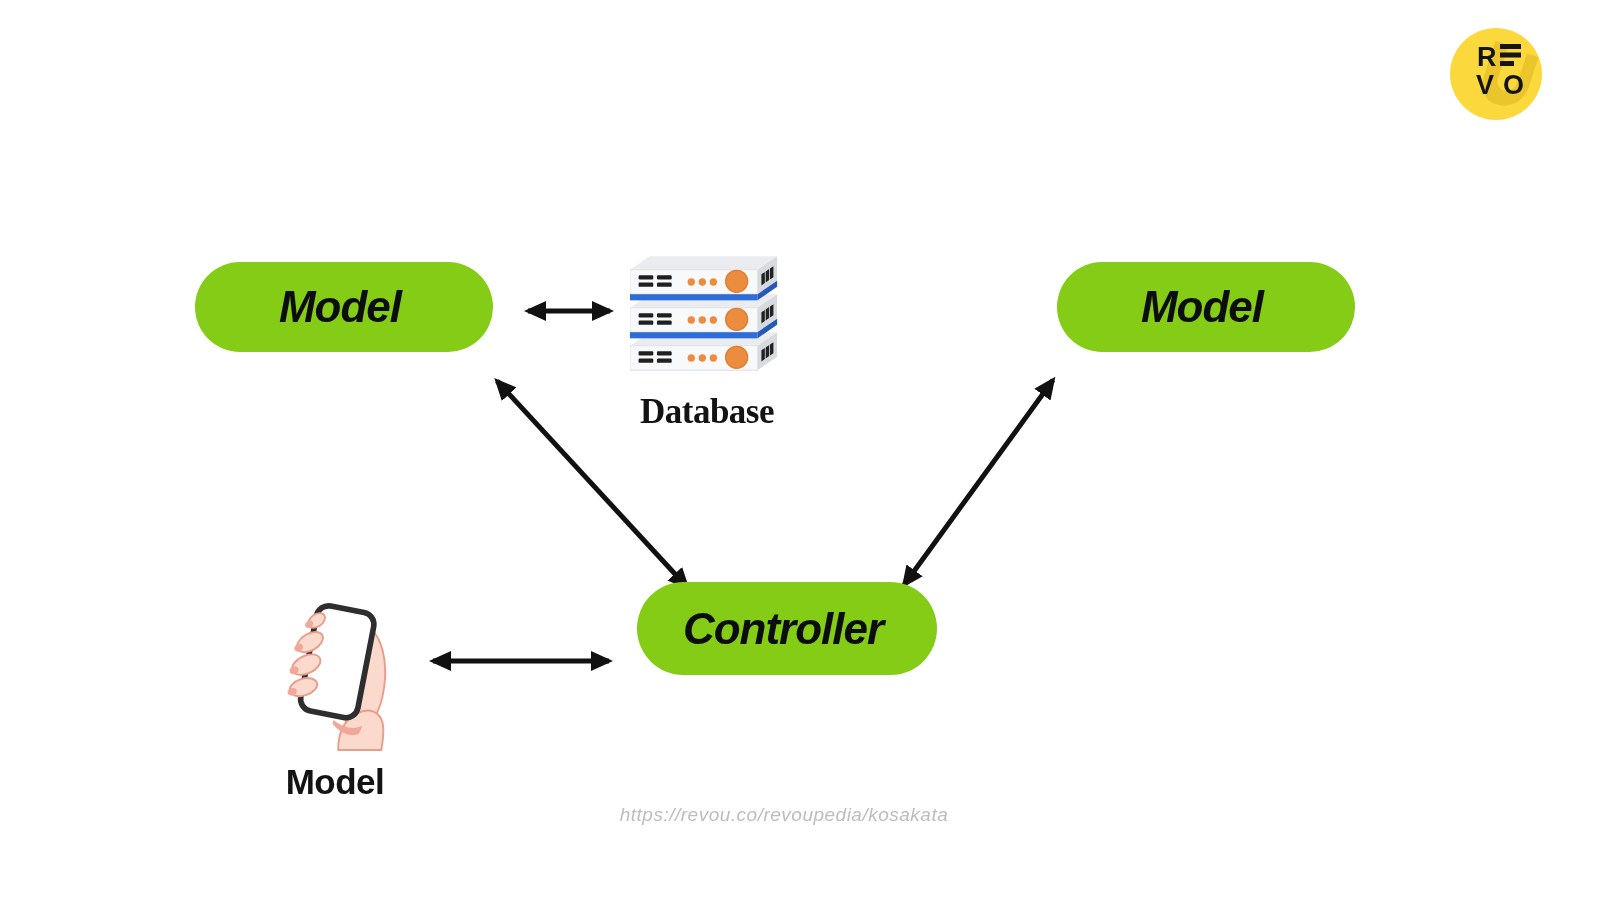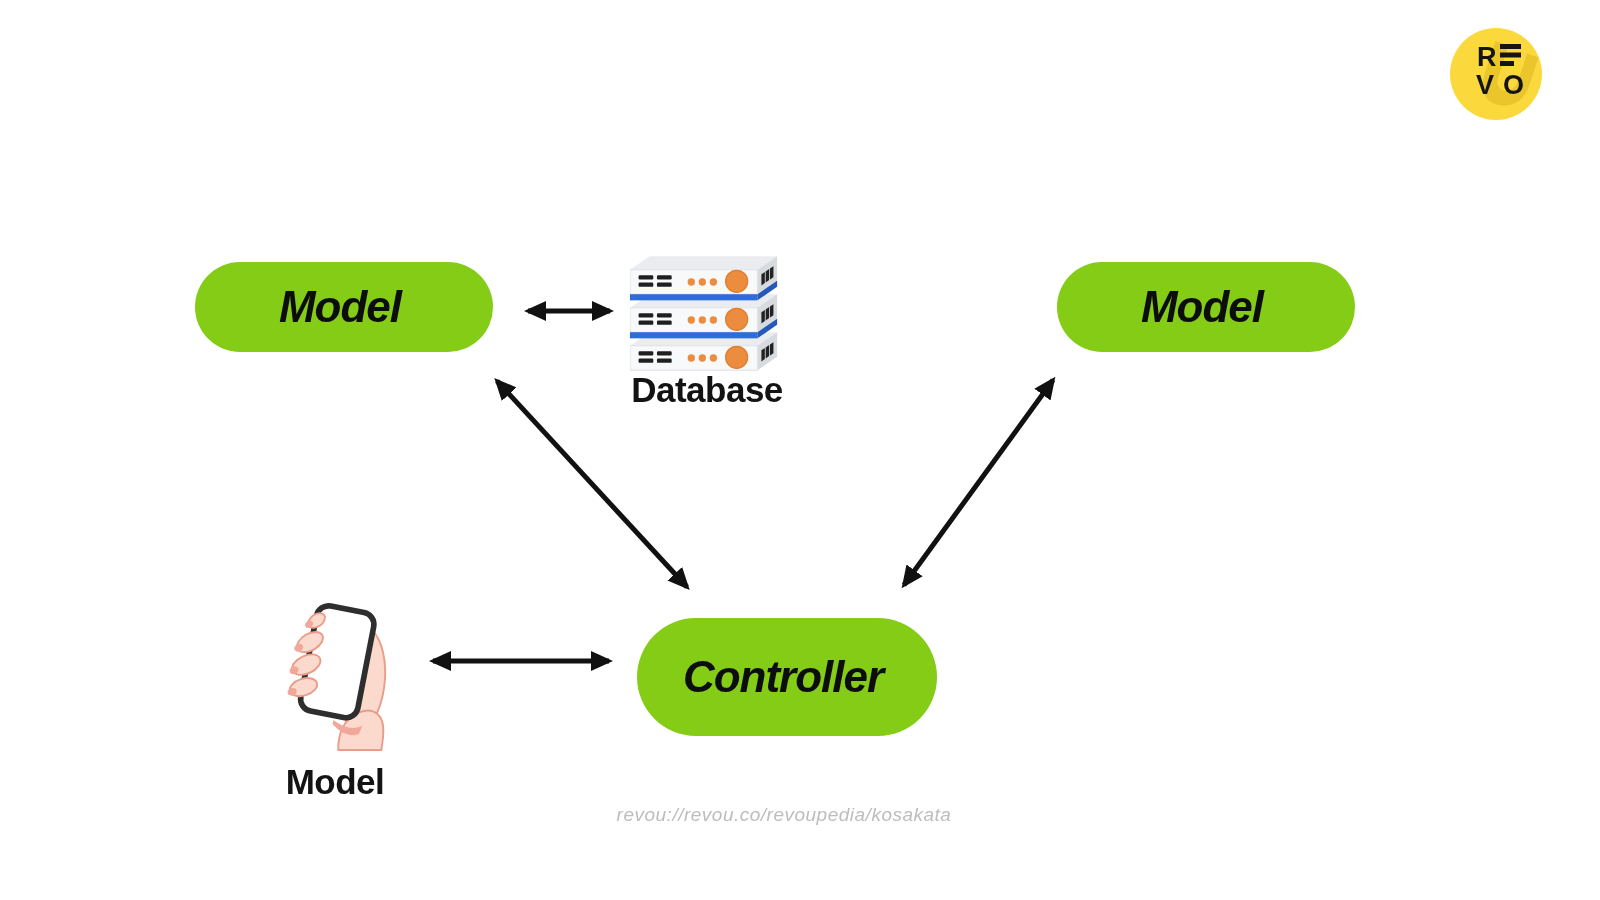--- a/index.html
+++ b/index.html
@@ -16,26 +16,26 @@
   .pill{
     position:absolute;background:#84cc16;border-radius:999px;
     display:flex;align-items:center;justify-content:center;
   }
   .pill .pill-label{
     font-style:italic;font-weight:bold;font-size:44px;color:#0d0d0d;
     letter-spacing:-1px;padding-right:8px;
   }
   .pill-model{left:195px;top:262px;width:298px;height:90px;}
   .pill-view{left:1057px;top:262px;width:298px;height:90px;}
-  .pill-controller{left:637px;top:618px;width:300px;height:118px;}
+  .pill-controller{left:637px;top:582px;width:300px;height:93px;}
   .node-caption{
     position:absolute;text-align:center;font-weight:bold;color:#131313;
     font-size:35px;letter-spacing:-0.5px;
   }
-  .caption-database{left:617px;top:370px;width:180px;}
+  .caption-database{left:617px;top:392px;width:180px;font-family:Liberation Serif, serif;}
   .caption-user{left:270px;top:762px;width:130px;}
   .icon-database{position:absolute;left:630px;top:256px;width:152px;}
   .icon-user{position:absolute;left:280px;top:582px;width:122px;}
   .arrows{position:absolute;left:0;top:0;pointer-events:none;}
   .footer-url{
     position:absolute;top:804px;left:784px;transform:translateX(-50%);
     font-size:19px;font-style:italic;color:#BDBDBD;letter-spacing:0.5px;
     white-space:nowrap;
   }
 </style>
@@ -172,15 +172,15 @@
       <g fill="#F2A79B">
         <ellipse cx="31" cy="45" rx="4.5" ry="3.5" transform="rotate(-35 31 45)"></ellipse>
         <ellipse cx="20" cy="70" rx="5" ry="4" transform="rotate(-30 20 70)"></ellipse>
         <ellipse cx="15" cy="94" rx="5" ry="4" transform="rotate(-25 15 94)"></ellipse>
         <ellipse cx="13" cy="117" rx="5" ry="4" transform="rotate(-17 13 117)"></ellipse>
       </g>
     </svg>
   </div>
   <div class="node-caption caption-user">Model</div>
 
-  <div class="footer-url">revou://revou.co/revoupedia/kosakata</div>
+  <div class="footer-url">https://revou.co/revoupedia/kosakata</div>
 
 </div>
 
 </body></html>

